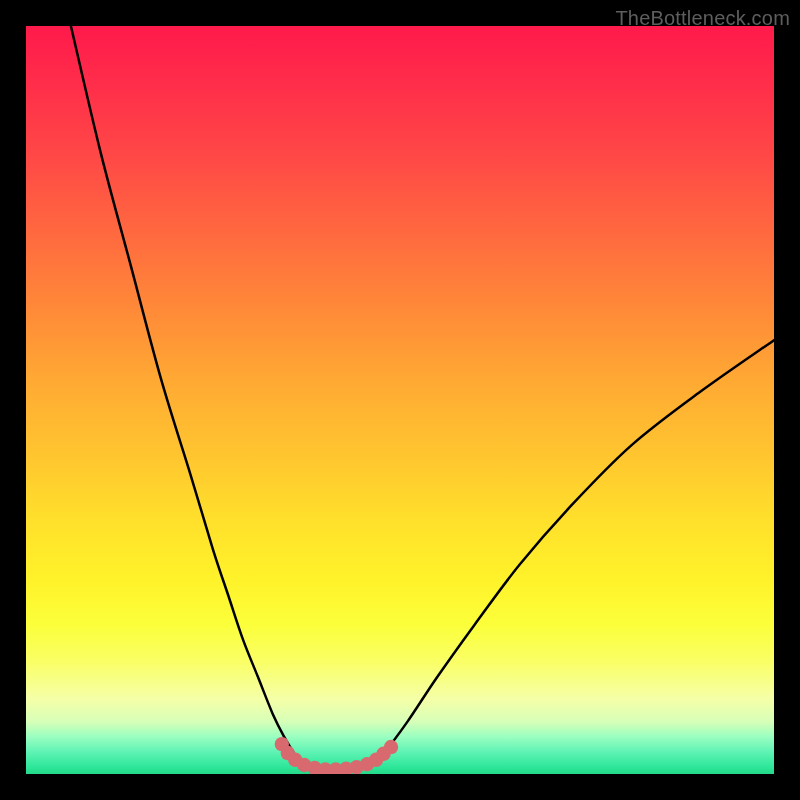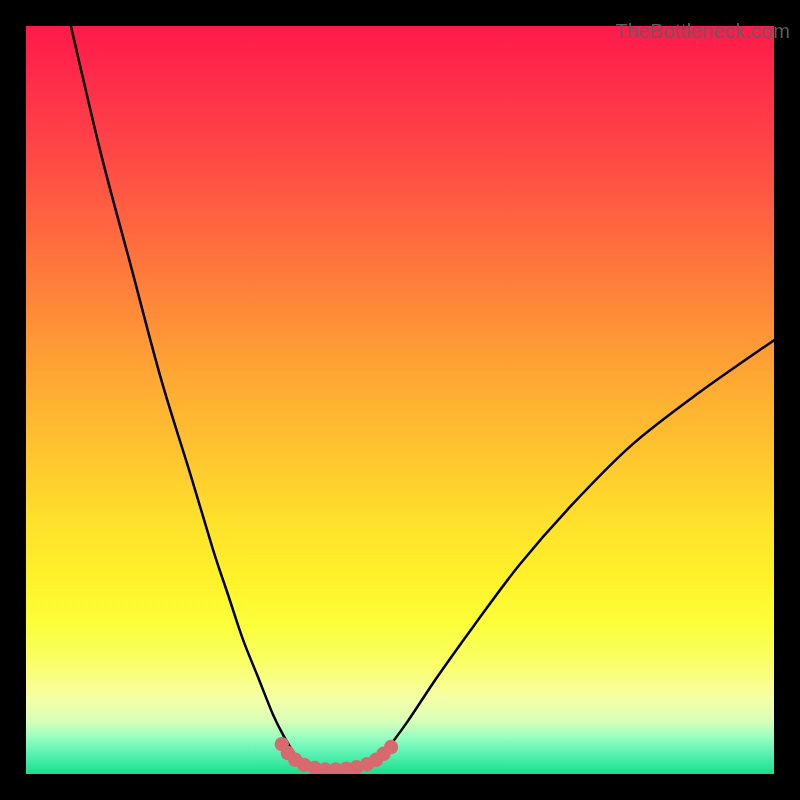--- a/index.html
+++ b/index.html
@@ -50,21 +50,21 @@
     );
   }
   svg.curves {
     position: absolute;
     inset: 0;
     width: 100%;
     height: 100%;
   }
   .watermark {
     position: absolute;
-    top: 20px;
+    top: 7px;
     right: 10px;
     color: #5e5e5e;
     font-size: 20px;
     font-weight: 500;
     letter-spacing: 0.2px;
     user-select: none;
   }
 </style>
 </head>
 <body>

